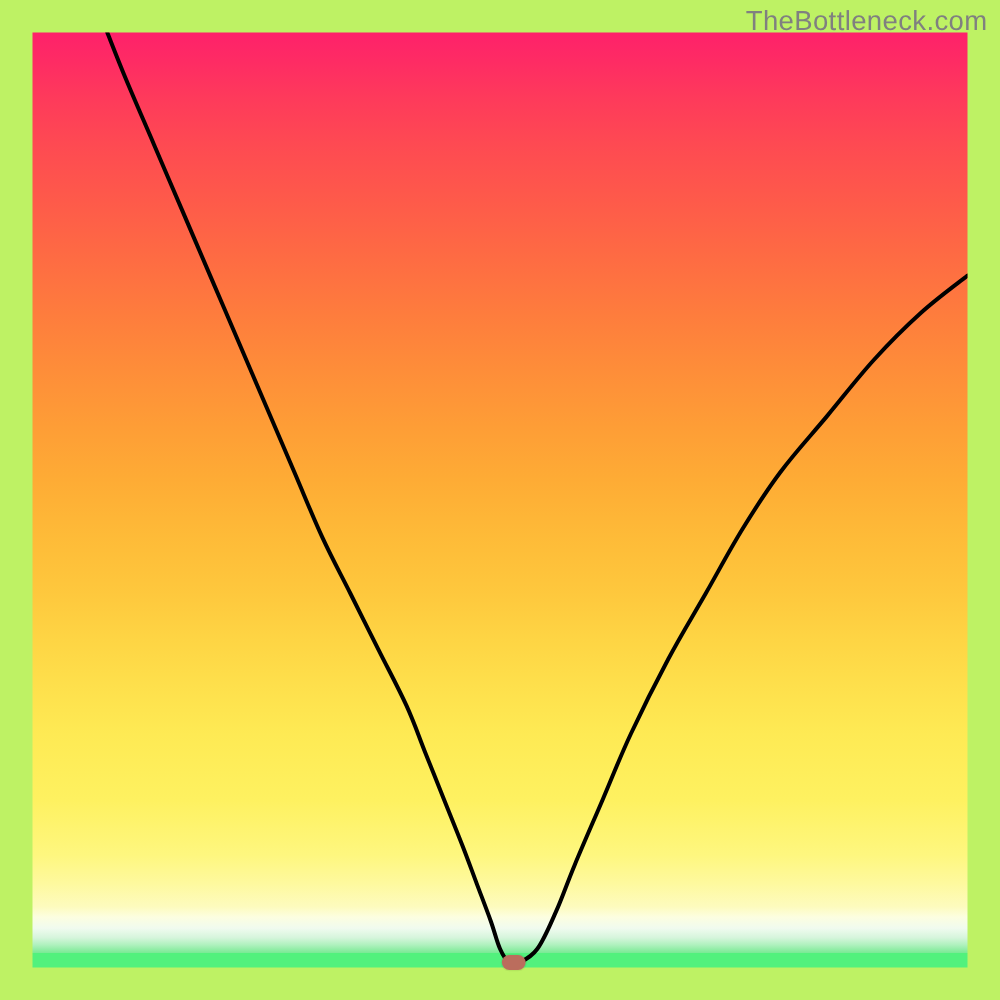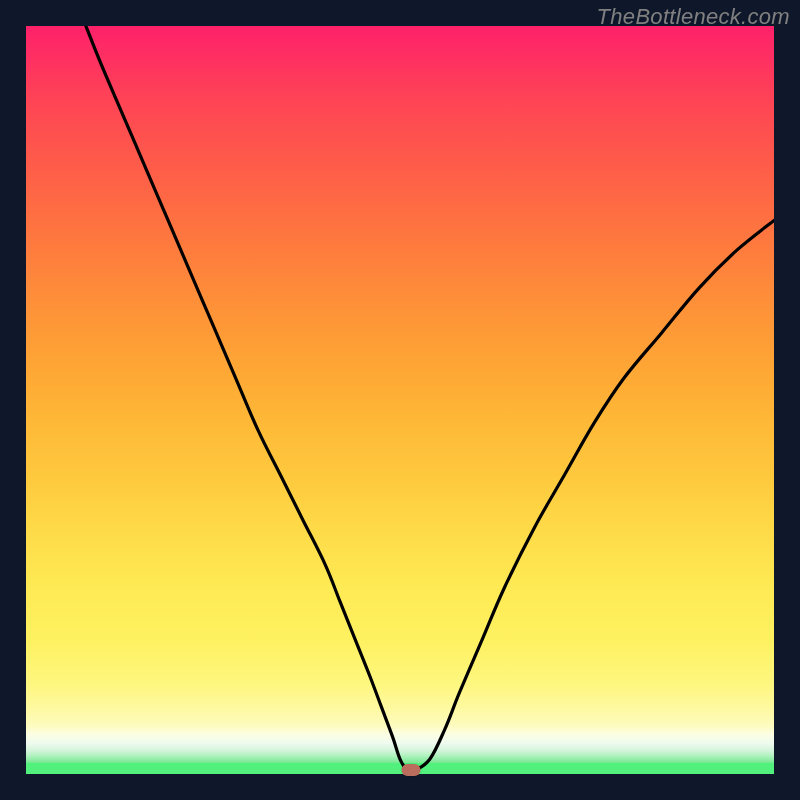--- a/index.html
+++ b/index.html
@@ -10,22 +10,21 @@
     background: #000000;
     overflow: hidden;
     font-family: Arial, Helvetica, sans-serif;
   }
   .frame {
     position: absolute;
     top: 0;
     left: 0;
     width: 800px;
     height: 800px;
-    background: #0f172a;
-    font-style: italic;
+    background: #bef264;
   }
   .plot {
     position: absolute;
     top: 26px;
     left: 26px;
     width: 748px;
     height: 748px;
     
     background: linear-gradient(to top,
       

